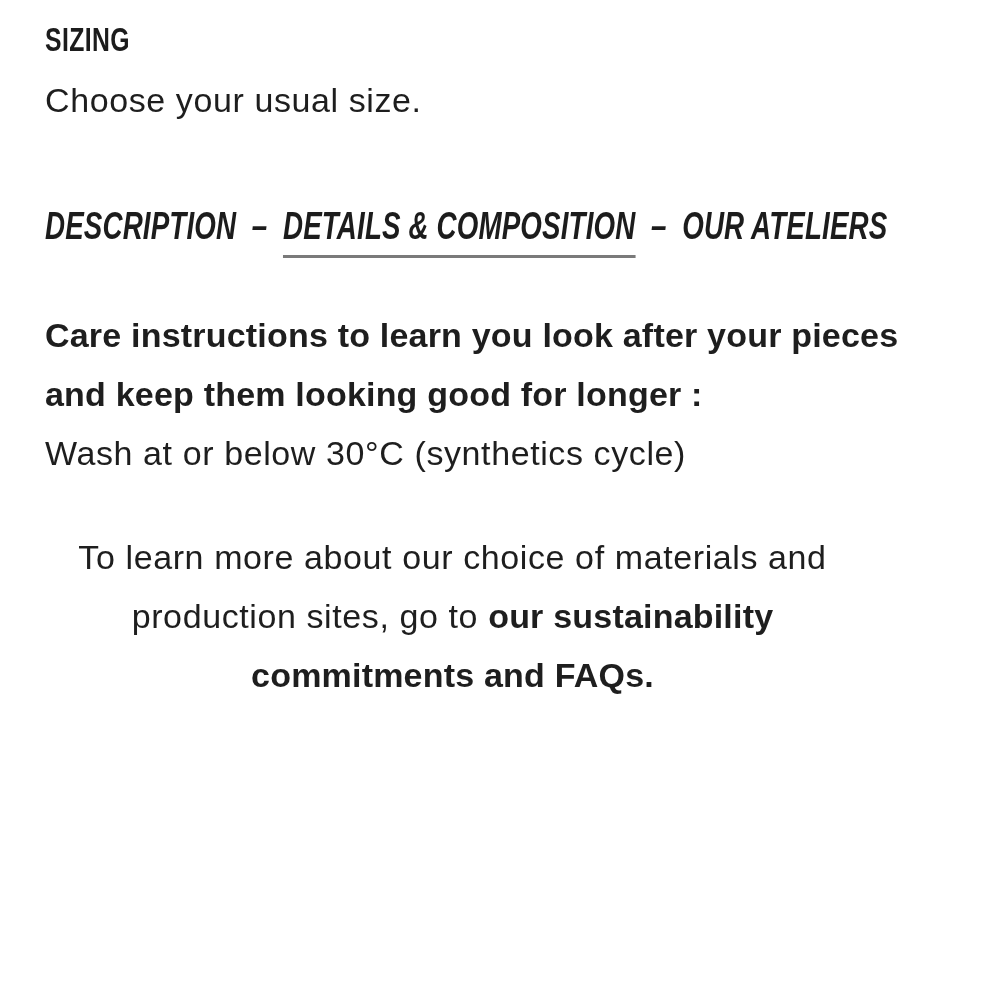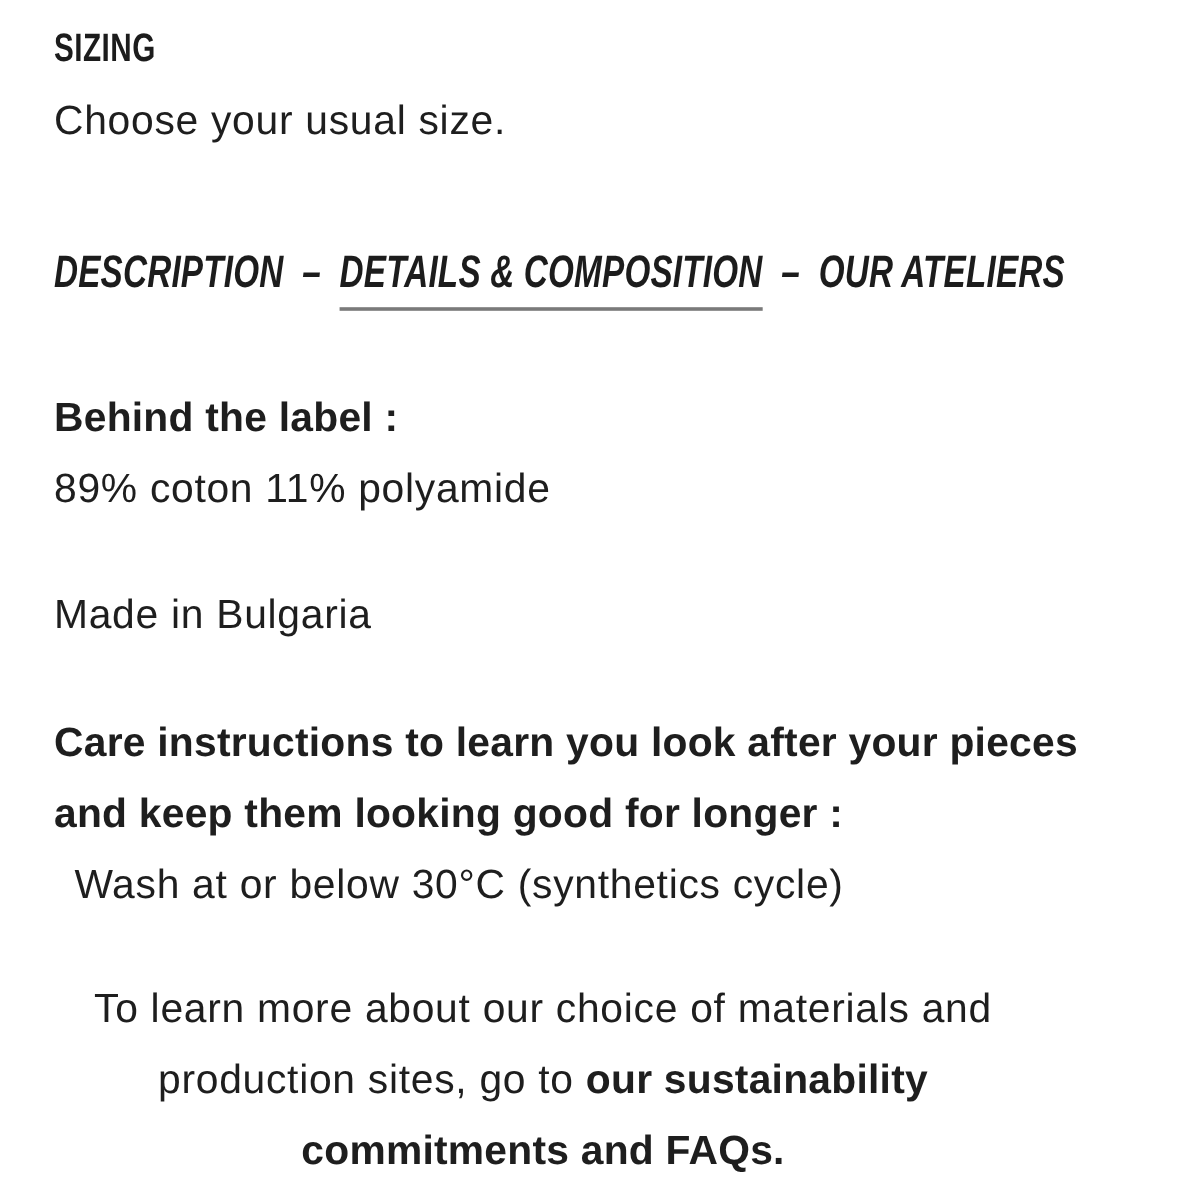--- a/index.html
+++ b/index.html
@@ -58,21 +58,21 @@
     letter-spacing: 0.6px;
     margin: 0;
     color: #1e1e1e;
   }
   .b { font-weight: 700; letter-spacing: 0.2px; }
   .sizing-body { margin-top: 8px; }
   .behind-heading { margin-top: 60px; max-width: 910px; }
   .materials { margin-top: 0; }
   .made-in { margin-top: 46px; }
   .care-heading { margin-top: 48px; max-width: 910px; }
-  .care-instruction { margin-top: 0; margin-left: 17px; }
+  .care-instruction { margin-top: 0; }
   .sustain { margin-top: 45px; max-width: 815px; text-align: center; }
   .sustain-link {
     color: #1e1e1e;
     text-decoration: none;
     cursor: pointer;
   }
 </style>
 </head>
 <body>
 
@@ -88,25 +88,20 @@
   <nav class="tabs-row">
     <span class="cond">
       <span class="tab">DESCRIPTION</span>
       <span class="tab-sep">–</span>
       <span class="tab active">DETAILS &amp; COMPOSITION</span>
       <span class="tab-sep">–</span>
       <span class="tab">OUR ATELIERS</span>
     </span>
   </nav>
 
-  <section>
-    <p class="body b behind-heading">Behind the label :</p>
-    <p class="body materials">89% coton 11% polyamide</p>
-    <p class="body made-in">Made in Bulgaria</p>
-  </section>
 
   <section>
     <p class="body b care-heading">Care instructions to learn you look after your pieces and keep them looking good for longer :</p>
     <p class="body care-instruction">Wash at or below 30°C (synthetics cycle)</p>
   </section>
 
   <section>
     <p class="body sustain"><span>To learn more about our choice of materials and production sites, go to </span><a class="b sustain-link">our sustainability commitments and FAQs.</a></p>
   </section>
 

